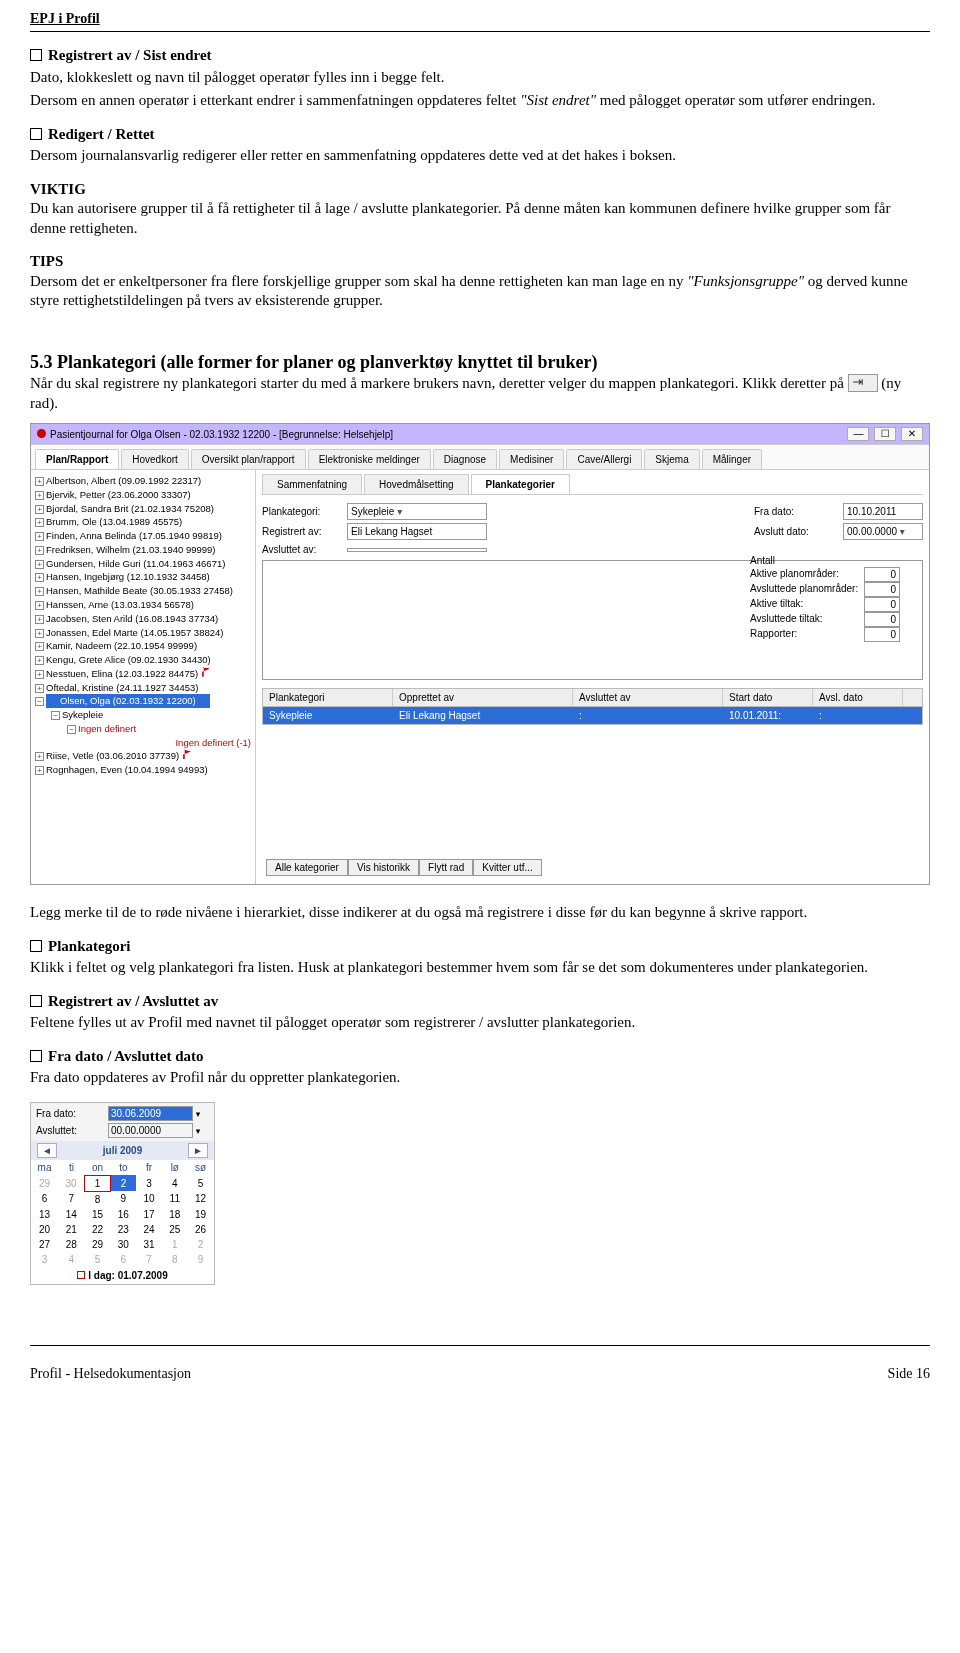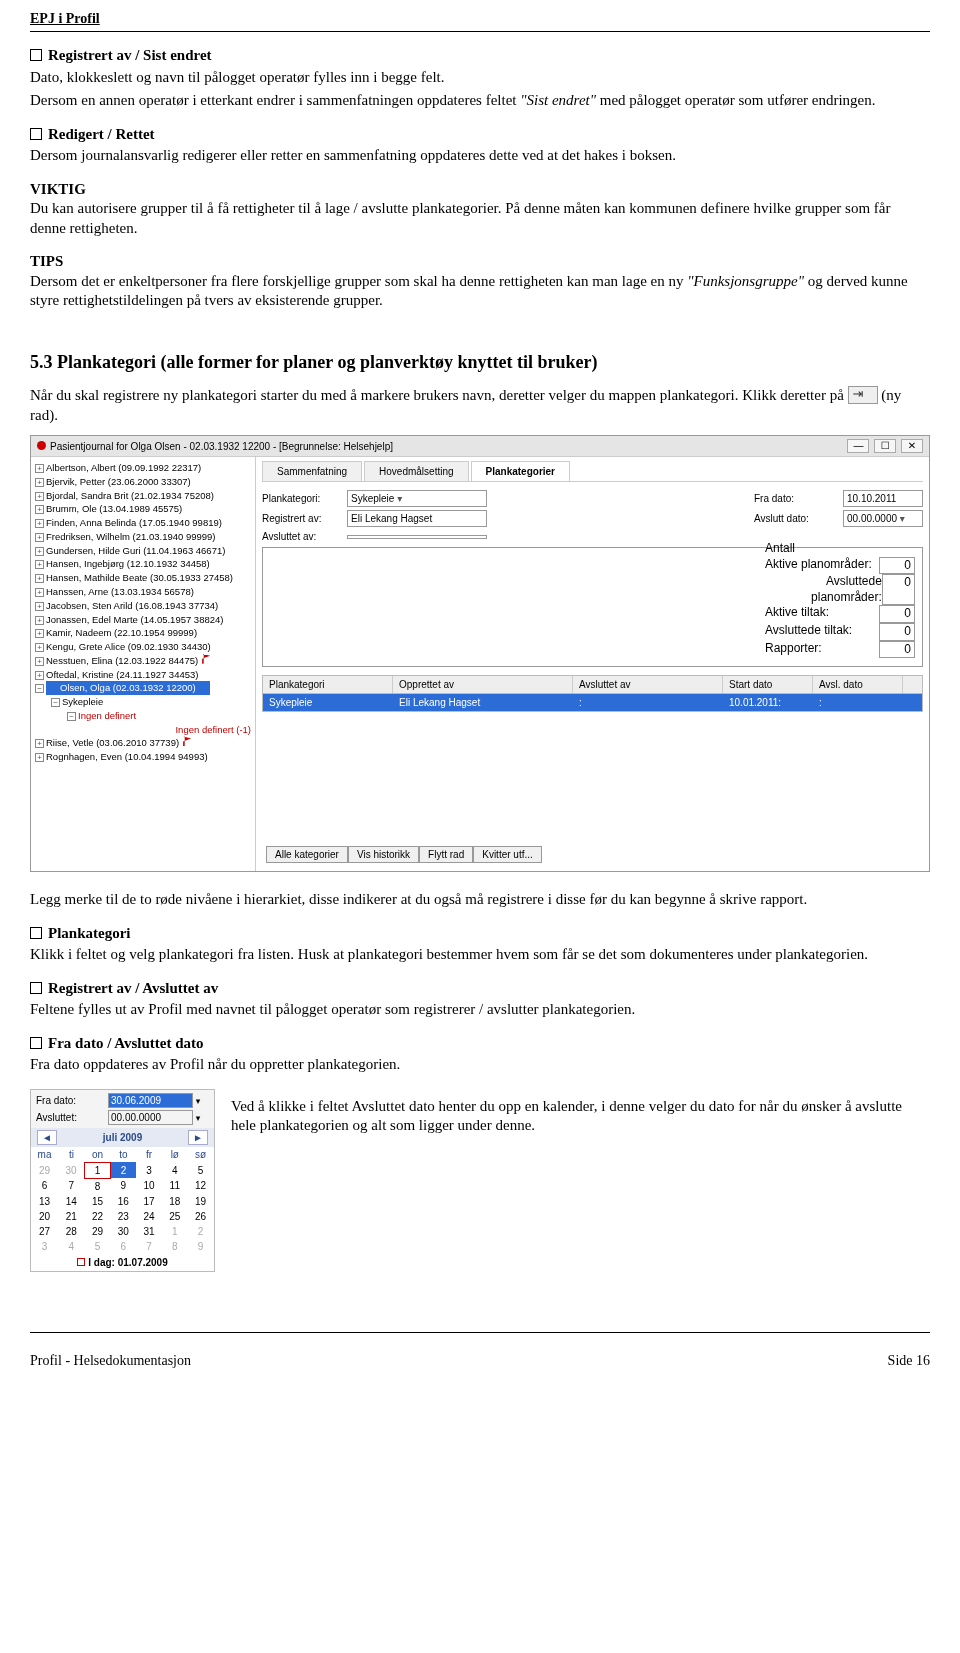--- a/index.html
+++ b/index.html
@@ -35,21 +35,21 @@
     vertical-align: -1px;
     background: #fff;
   }
   p { margin-bottom: 4px; }
   .italic { font-style: italic; }
   .bold-lead { font-weight: bold; }
   .h3 {
     font-weight: bold;
     font-size: 18px;
     margin-top: 40px;
-    margin-bottom: 12px;
+    margin-bottom: 0;
   }
   .inline-icon {
     display: inline-block;
     width: 30px;
     height: 18px;
     border: 1px solid #999;
     background: #efefef;
     vertical-align: -4px;
     position: relative;
   }
@@ -62,21 +62,21 @@
     color: #333;
   }
   .window {
     border: 1px solid #999;
     margin: 10px 0 18px 0;
     font-family: Tahoma, Arial, sans-serif;
     font-size: 10px;
     background: #fff;
   }
   .winbar {
-    background: #e5e5e5;
+    background: #c4b5fd;
     border-bottom: 1px solid #ccc;
     padding: 3px 6px;
     font-size: 10px;
     display: flex;
     align-items: center;
     justify-content: space-between;
   }
   .winbar .dot {
     width: 9px; height: 9px; border-radius: 50%;
     background: #c00; display: inline-block; margin-right: 4px;
@@ -183,24 +183,24 @@
   .formright .field { min-width: 80px; }
   .bigbox {
     border: 1px solid #999;
     height: 120px;
     margin-top: 4px;
     margin-bottom: 8px;
     background: #fff;
   }
   .countcol {
     position: absolute;
-    right: 14px;
+    right: 29px;
     top: 84px;
     text-align: right;
-    font-size: 12px;
+    font-size: 10px;
   }
   .countcol div { display: flex; justify-content: space-between; width: 150px; }
   .countcol .numbox {
     border: 1px solid #999;
     width: 36px;
     text-align: right;
     padding: 0 3px;
   }
   .mainwrap { position: relative; }
   .gridhdr {
@@ -332,20 +332,31 @@
 </p>
 
 <div class="window">
   <div class="winbar">
     <span><span class="dot"></span><span>Pasientjournal for Olga Olsen - 02.03.1932 12200 - [Begrunnelse: Helsehjelp]</span></span>
     <span class="wincontrols">
       <span>—</span>
       <span>☐</span>
       <span>✕</span>
     </span>
+  </div>
+  <div class="tabs">
+    <div class="tab active">Plan/Rapport</div>
+    <div class="tab">Hovedkort</div>
+    <div class="tab">Oversikt plan/rapport</div>
+    <div class="tab">Elektroniske meldinger</div>
+    <div class="tab">Diagnose</div>
+    <div class="tab">Medisiner</div>
+    <div class="tab">Cave/Allergi</div>
+    <div class="tab">Skjema</div>
+    <div class="tab">Målinger</div>
   </div>
   <div class="wbody">
     <div class="tree">
       <div class="node"><span class="exp">+</span><span>Albertson, Albert (09.09.1992 22317)</span></div>
       <div class="node"><span class="exp">+</span><span>Bjervik, Petter (23.06.2000 33307)</span></div>
       <div class="node"><span class="exp">+</span><span>Bjordal, Sandra Brit (21.02.1934 75208)</span></div>
       <div class="node"><span class="exp">+</span><span>Brumm, Ole (13.04.1989 45575)</span></div>
       <div class="node"><span class="exp">+</span><span>Finden, Anna Belinda (17.05.1940 99819)</span></div>
       <div class="node"><span class="exp">+</span><span>Fredriksen, Wilhelm (21.03.1940 99999)</span></div>
       <div class="node"><span class="exp">+</span><span>Gundersen, Hilde Guri (11.04.1963 46671)</span></div>
@@ -533,21 +544,18 @@
             <td class="gray">6</td>
             <td class="gray">7</td>
             <td class="gray">8</td>
             <td class="gray">9</td>
           </tr>
     </tbody>
       </table>
     <div class="today-line"><span class="sq"></span><b>I dag: 01.07.2009</b></div>
   </div>
 
-  <div class="after-cal">
-    <p style="margin-top:18px">Ved å klikke i feltet Avsluttet dato henter du opp en kalender, i denne velger du dato for når du ønsker å avslutte hele plankategorien og alt som ligger under denne.</p>
-  </div>
 </div>
 
 <div class="footer">
   <span>Profil - Helsedokumentasjon</span>
   <span>Side 16</span>
 </div>
 
 </body></html>

